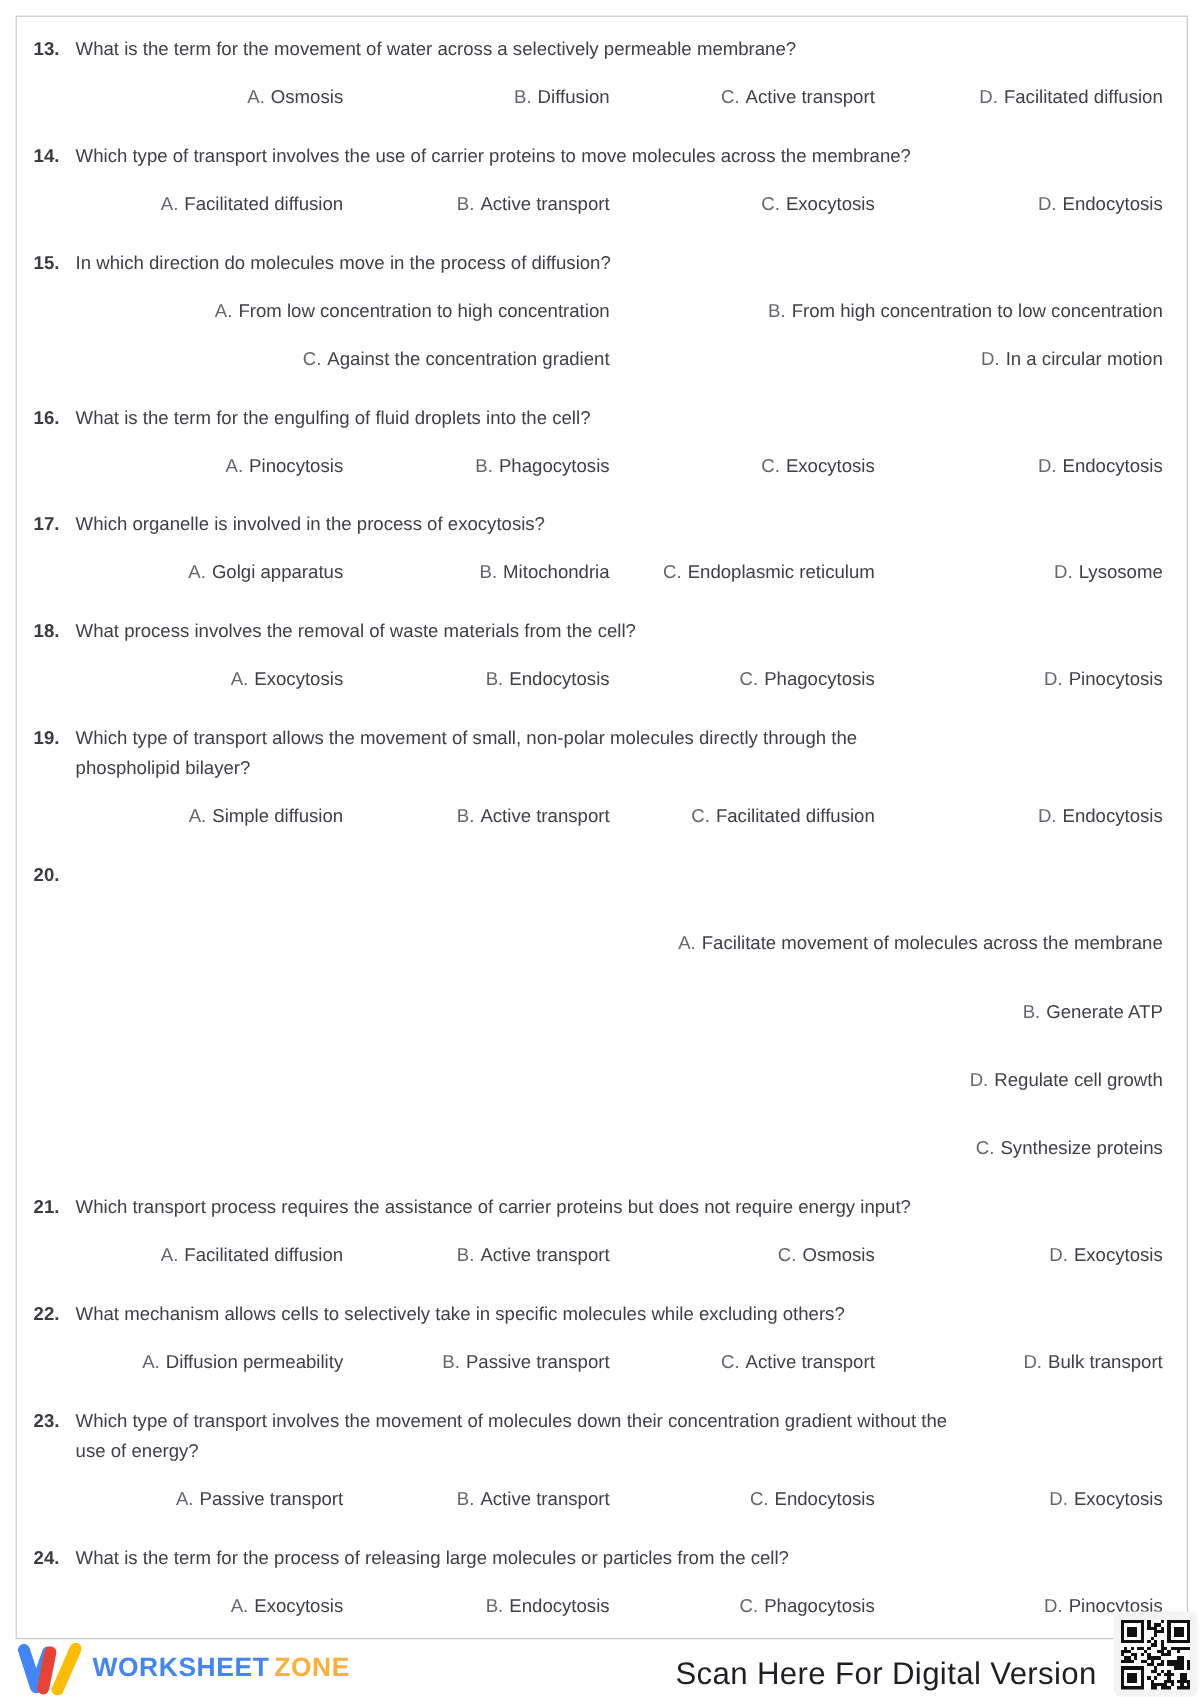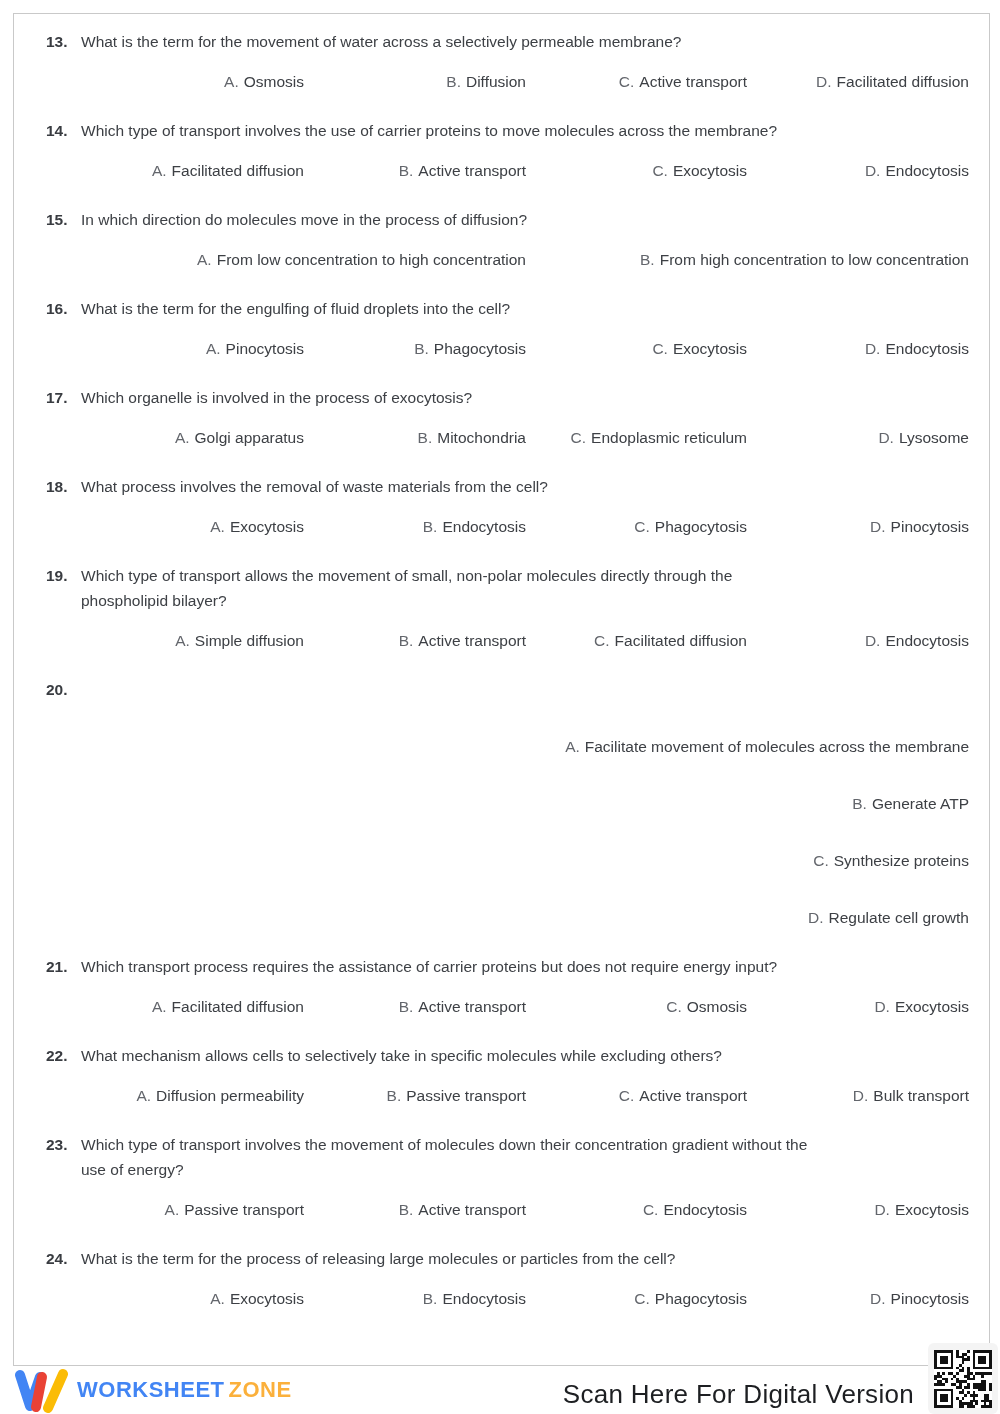--- a/index.html
+++ b/index.html
@@ -10,21 +10,21 @@
     font-family: "Liberation Sans", sans-serif;
     color: #3d4045;
     overflow: hidden;
   }
   .page-box {
     position: absolute;
     left: 13px; top: 13px;
     width: 977px; height: 1353px;
     border: 1px solid #c9c9c9;
     background: #ffffff;
-    padding: 15px 20px 0 32px;
+    padding: 15px 20px 0 14px;
   }
   .question { margin-bottom: 24px; }
   .q-line { display: flex; align-items: flex-start; margin-bottom: 15px; }
   .q-num {
     flex: none; width: 35px;
     font-weight: 700; font-size: 15.5px; line-height: 25px;
     color: #393c41;
   }
   .q-text {
     font-size: 15.5px; line-height: 25px;
@@ -95,20 +95,24 @@
 
   <div class="question">
     <div class="q-line">
       <span class="q-num">15.</span>
       <span class="q-text">In which direction do molecules move in the process of diffusion?</span>
     </div>
     <div class="opts cols2">
       <span class="opt"><span class="letter">A.</span><span class="otext">From low concentration to high concentration</span></span>
       <span class="opt"><span class="letter">B.</span><span class="otext">From high concentration to low concentration</span></span>
     </div>
+    <div class="opts cols2">
+      <span class="opt"><span class="letter">C.</span><span class="otext">Against the concentration gradient</span></span>
+      <span class="opt"><span class="letter">D.</span><span class="otext">In a circular motion</span></span>
+    </div>
   </div>
 
   <div class="question">
     <div class="q-line">
       <span class="q-num">16.</span>
       <span class="q-text">What is the term for the engulfing of fluid droplets into the cell?</span>
     </div>
     <div class="opts cols4">
       <span class="opt"><span class="letter">A.</span><span class="otext">Pinocytosis</span></span>
       <span class="opt"><span class="letter">B.</span><span class="otext">Phagocytosis</span></span>
@@ -161,24 +165,24 @@
     <div class="q-line">
       <span class="q-num">20.</span>
     </div>
     <div class="opts single">
       <span class="opt"><span class="letter">A.</span><span class="otext">Facilitate movement of molecules across the membrane</span></span>
     </div>
     <div class="opts single">
       <span class="opt"><span class="letter">B.</span><span class="otext">Generate ATP</span></span>
     </div>
     <div class="opts single">
+      <span class="opt"><span class="letter">D.</span><span class="otext">Regulate cell growth</span></span>
+    </div>
+    <div class="opts single">
       <span class="opt"><span class="letter">C.</span><span class="otext">Synthesize proteins</span></span>
-    </div>
-    <div class="opts single">
-      <span class="opt"><span class="letter">D.</span><span class="otext">Regulate cell growth</span></span>
     </div>
   </div>
 
   <div class="question">
     <div class="q-line">
       <span class="q-num">21.</span>
       <span class="q-text">Which transport process requires the assistance of carrier proteins but does not require energy input?</span>
     </div>
     <div class="opts cols4">
       <span class="opt"><span class="letter">A.</span><span class="otext">Facilitated diffusion</span></span>

